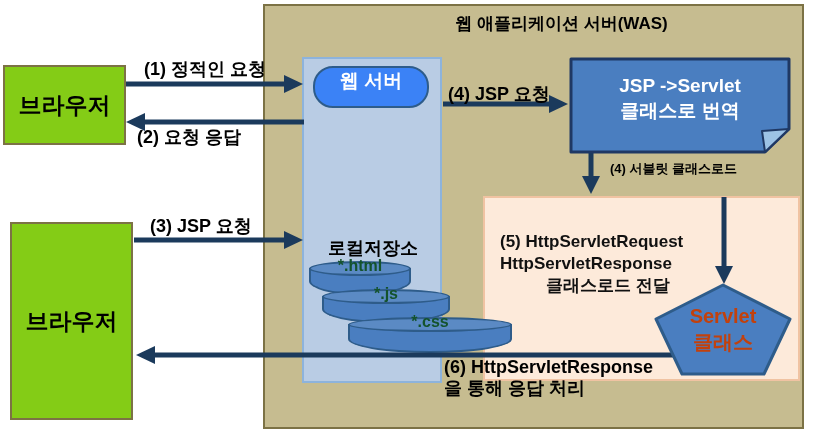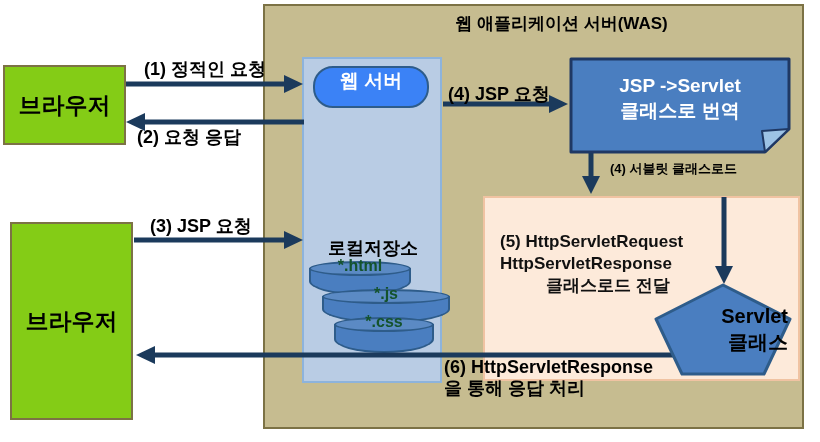--- a/index.html
+++ b/index.html
@@ -26,37 +26,37 @@
                  background:#3b82f6;border:2px solid #2e5c8a;border-radius:20px;z-index:3;
                  display:flex;align-items:flex-start;justify-content:center;
                  color:#fff;font-size:19px;font-weight:bold;box-sizing:border-box;}
 
   
   .localstorage-label{position:absolute;left:303px;top:236px;width:140px;text-align:center;
                       font-size:18px;font-weight:bold;z-index:3;}
   .cyl{position:absolute;z-index:3;}
   .cyl1{left:309px;top:261px;width:102px;height:34px;z-index:3;}
   .cyl2{left:322px;top:289px;width:104px;height:34px;z-index:4;padding-left:24px;}
-  .cyl3{left:334px;top:317px;width:100px;height:36px;z-index:5;}
+  .cyl3{left:348px;top:317px;width:128px;height:36px;z-index:5;padding-left:36px;}
   .cyl .top{position:absolute;left:0;top:0;width:100%;height:15px;background:#5b8ac4;
             border:2px solid #2e5c8a;border-radius:50%;box-sizing:border-box;z-index:1;}
   .cyl .body{position:absolute;left:0;top:7px;width:100%;bottom:0;background:#4a7ec0;
              border:2px solid #2e5c8a;border-top:none;box-sizing:border-box;
              border-radius:0 0 50% 50% / 0 0 14px 14px;}
   .cyl .label{position:absolute;left:0;top:-4px;width:100%;text-align:center;color:#14532d;
               font-size:16px;font-weight:bold;z-index:2;}
 
   
   .overlay{position:absolute;left:0;top:0;z-index:6;pointer-events:none;}
 
   
   .jsp-text{position:absolute;left:571px;top:73px;width:218px;text-align:center;z-index:7;
             color:#fff;font-size:19px;font-weight:bold;line-height:25px;}
-  .pentagon-text{position:absolute;left:658px;top:303px;width:130px;text-align:right;z-index:7;
-                 color:#000000;font-size:20px;font-weight:bold;line-height:26px;}
+  .pentagon-text{position:absolute;left:658px;top:303px;width:130px;text-align:center;z-index:7;
+                 color:#c2410c;font-size:20px;font-weight:bold;line-height:26px;}
 
   
   .lbl{position:absolute;font-weight:bold;z-index:7;white-space:nowrap;}
   .lbl-1{left:144px;top:57px;font-size:18px;}
   .lbl-2{left:137px;top:125px;font-size:18px;}
   .lbl-3{left:150px;top:214px;font-size:18px;}
   .lbl-4{left:448px;top:82px;font-size:18px;}
   .lbl-4b{left:610px;top:160px;font-size:13px;}
   .lbl-6{left:444px;top:357px;font-size:18px;line-height:21px;white-space:normal;width:260px;}
 

